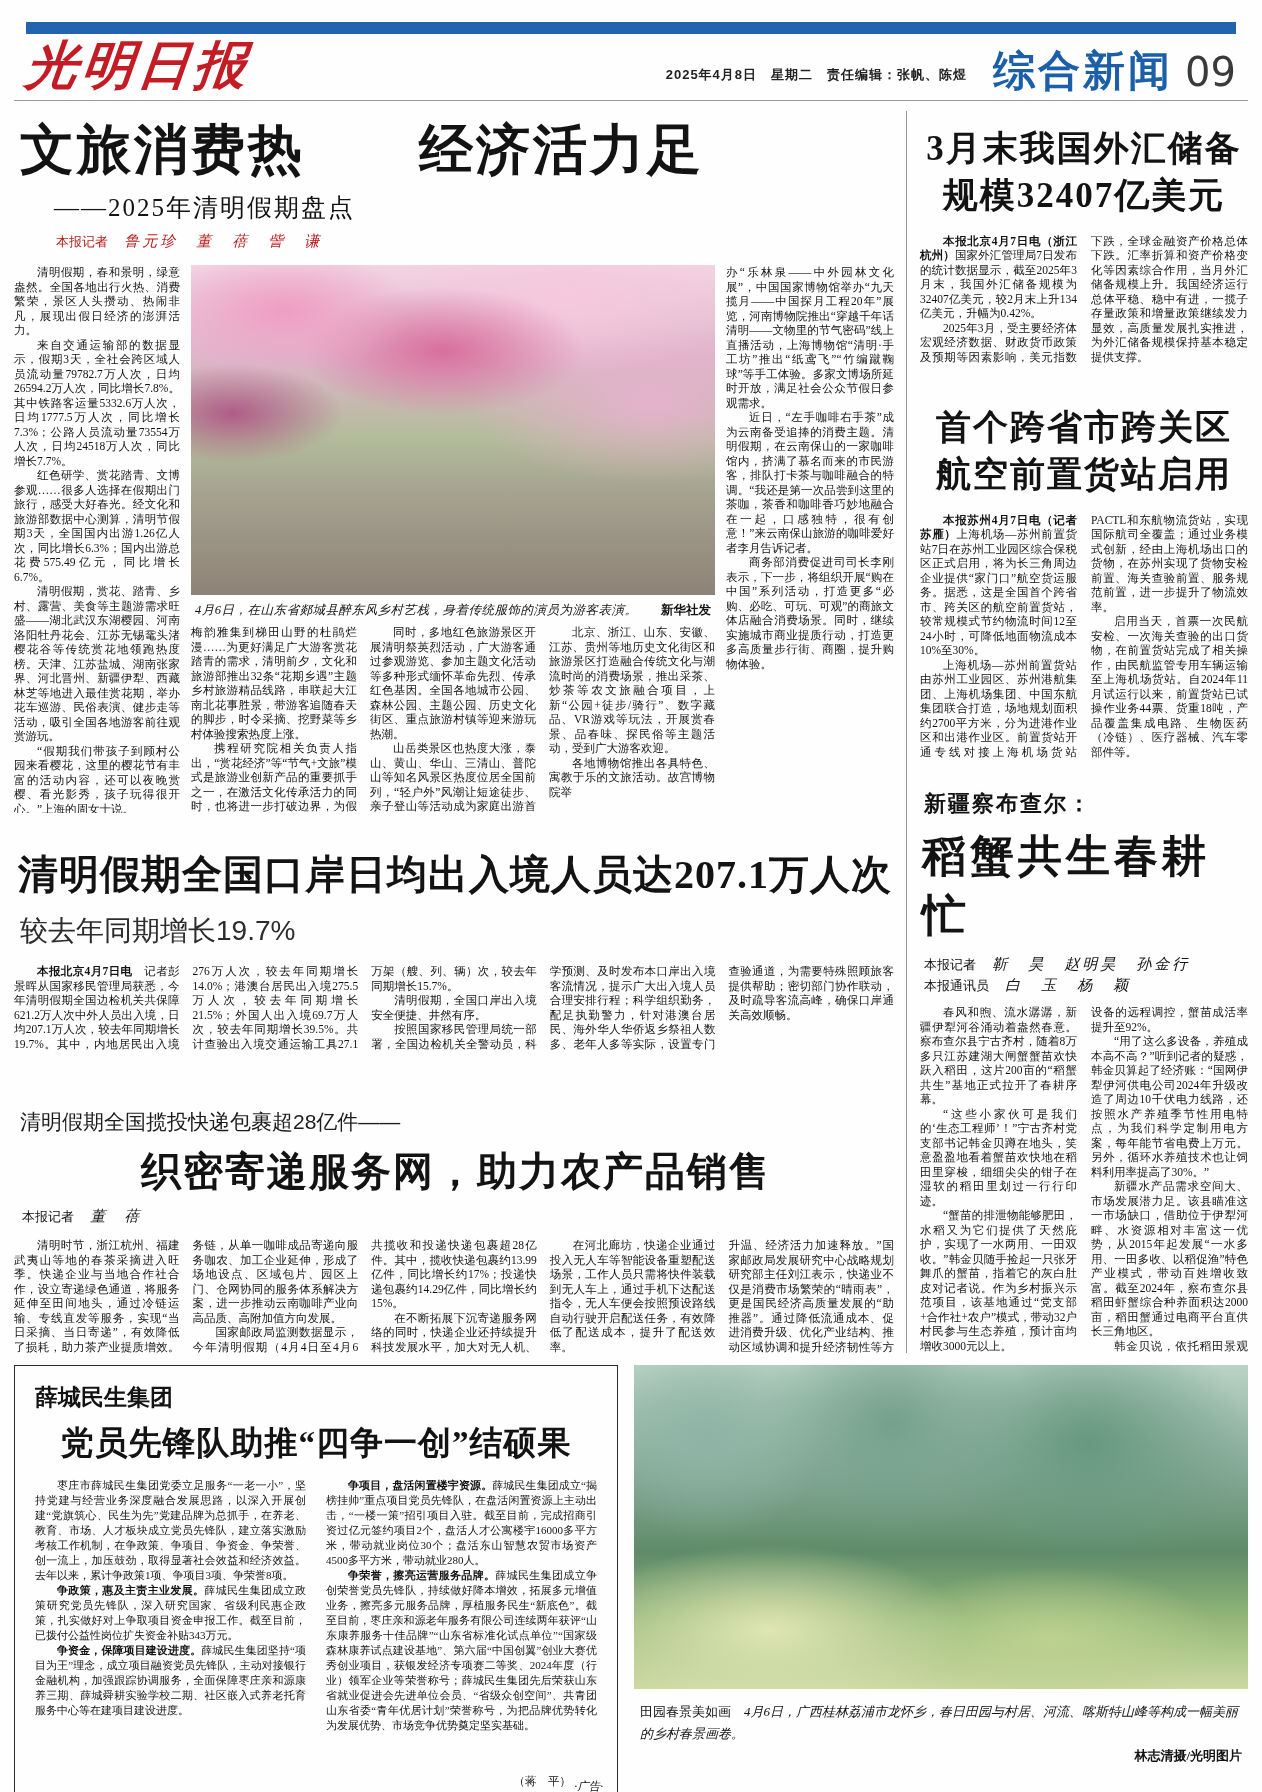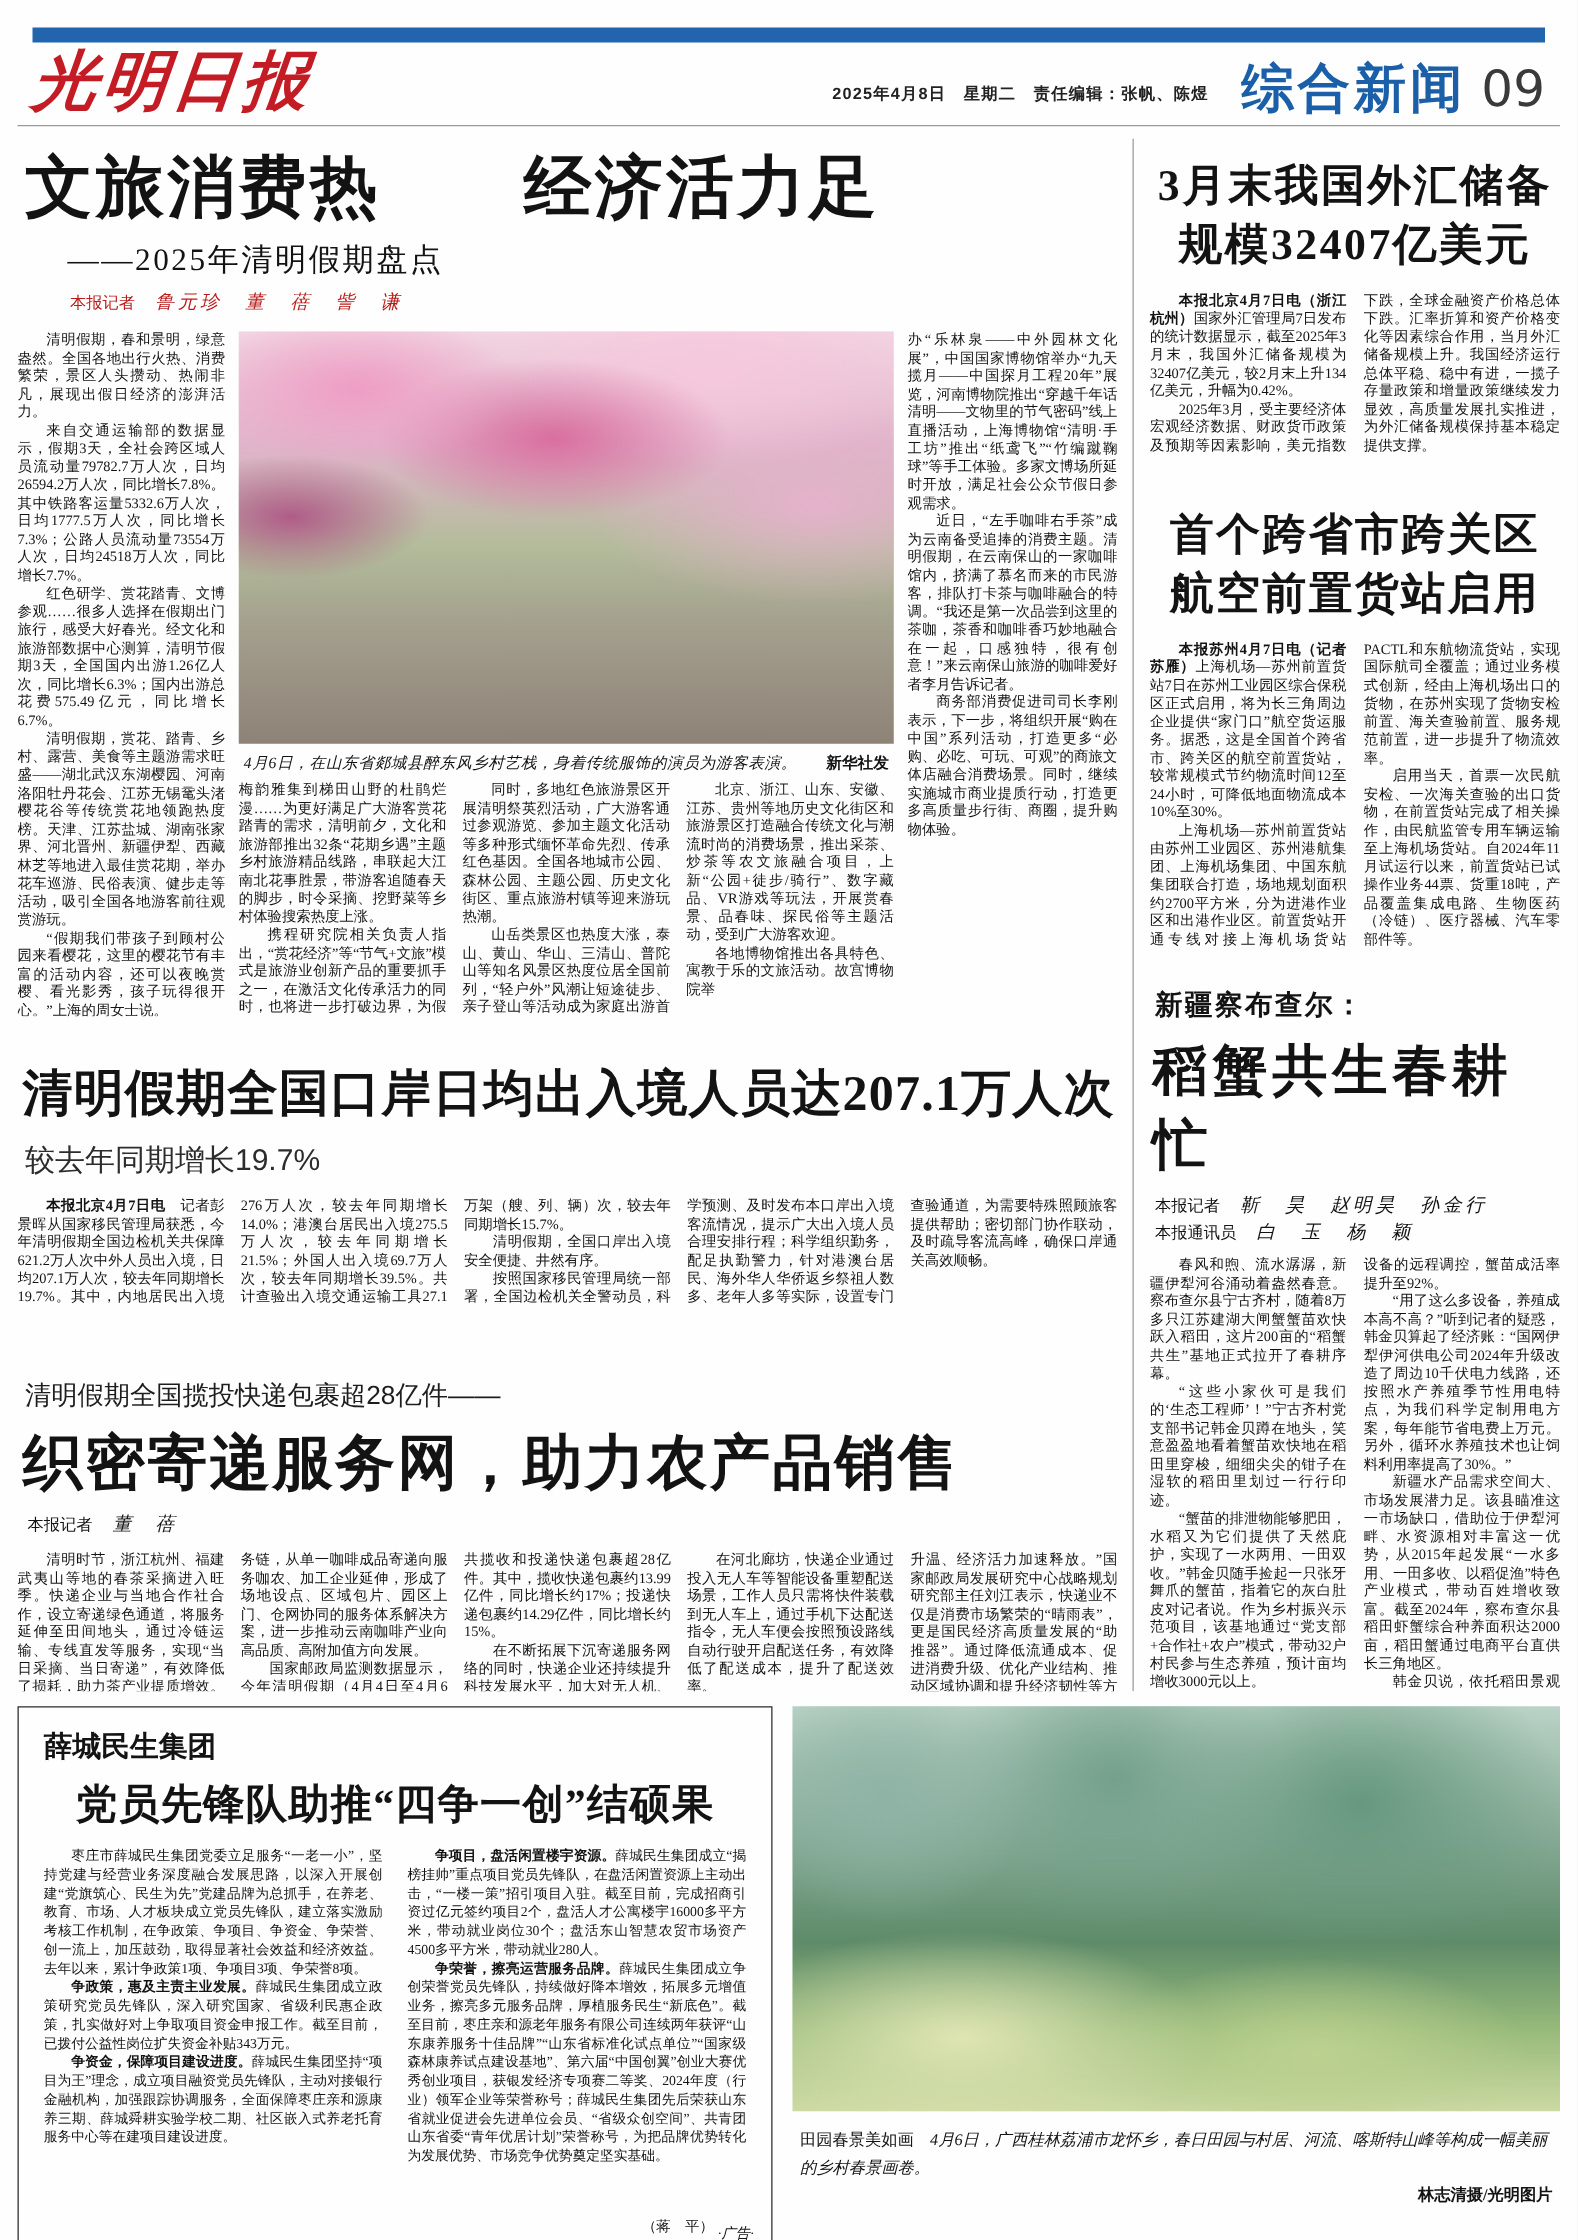--- a/index.html
+++ b/index.html
@@ -46,27 +46,27 @@
   }
   .am-caption { display:flex; justify-content:space-between; align-items:baseline; padding:7px 4px 6px 4px; font-size:12.5px; }
   .am-caption .cap-text { font-style:italic; letter-spacing:0.5px; }
   .am-caption .cap-credit { font-weight:bold; white-space:nowrap; margin-left:14px; }
   .am-midtext { columns:3; column-gap:13px; flex:1; overflow:hidden; }
   .am-col5 { width:168px; overflow:hidden; }
 
   
   .article-mid { margin-top:34px; }
   .mid-headline { font-size:40px; font-weight:900; letter-spacing:1px; padding-left:4px; }
-  .mid-dek { font-size:24px; font-family:"Liberation Sans","DejaVu Sans",sans-serif; color:#2c2c2c; margin:10px 0 14px 6px; }
+  .mid-dek { font-size:28px; font-family:"Liberation Sans","DejaVu Sans",sans-serif; color:#2c2c2c; margin:10px 0 14px 6px; }
   .mid-body { columns:5; column-gap:13px; height:118px; overflow:hidden; }
 
   
   .article-express { margin-top:26px; }
   .exp-kicker { font-size:21px; font-family:"Liberation Sans","DejaVu Sans",sans-serif; color:#1d1d1d; padding-left:6px; }
-  .exp-headline { font-size:48px; font-weight:900; letter-spacing:2px; margin:8px 0 8px 4px; }
+  .exp-headline { font-size:40px; font-weight:900; letter-spacing:2px; margin:8px 0 8px 4px;text-align:center; }
   .exp-byline { font-size:13px; margin:0 0 12px 8px; }
   .exp-byline .names { font-style:italic; font-size:15px; letter-spacing:2px; }
   .exp-body { columns:5; column-gap:13px; height:162px; overflow:hidden; }
 
   
   .r-art { }
   .r-headline { font-size:35px; font-weight:900; text-align:center; line-height:1.35; letter-spacing:2px; margin:10px 6px 14px 6px; }
   .r-body { columns:2; column-gap:14px; font-size:11.5px; }
   .r-body .para { font-size:11.5px; line-height:14.5px; }
   .fx-art { margin-top:4px; }

